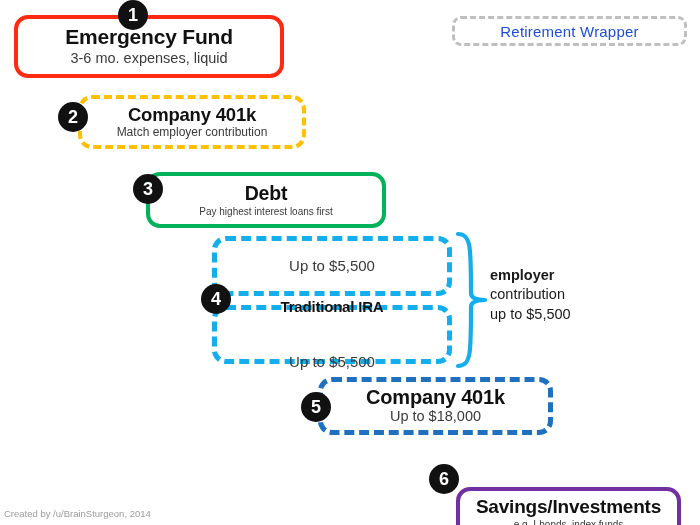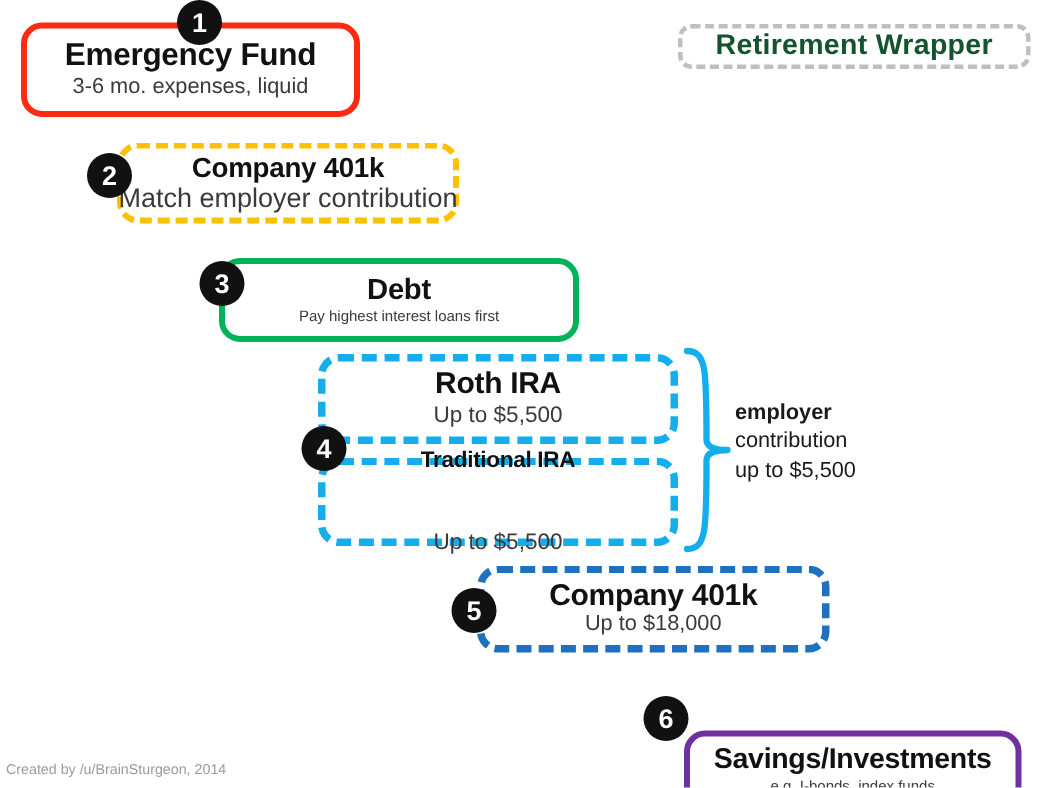--- a/index.html
+++ b/index.html
@@ -57,35 +57,35 @@
     font-weight: bold;
     display: flex;
     align-items: center;
     justify-content: center;
     z-index: 40;
     line-height: 1;
   }
 
   
   #box1 {
-    left: 14px;  top: 15px;  width: 226px; height: 63px;
+    left: 14px;  top: 15px;  width: 270px; height: 63px;
     border: 4px solid #FF2A12;
     z-index: 10;
   }
   #box1 .title { font-size: 21px; }
   #box1 .sub   { font-size: 14.5px; margin-top: 2px; }
   #badge1 { left: 118px; top: 0px; }
 
   #box2 {
     left: 78px; top: 95px; width: 228px; height: 54px;
     border: 4px dashed #FFC000;
     z-index: 9;
   }
   #box2 .title { font-size: 18.5px; }
-  #box2 .sub   { font-size: 18px; margin-top: 1px; }
+  #box2 .sub   { font-size: 12px; margin-top: 1px; }
   #badge2 { left: 58px; top: 102px; }
 
   #box3 {
     left: 146px; top: 172px; width: 240px; height: 56px;
     border: 4px solid #00B259;
     z-index: 9;
   }
   #box3 .title { font-size: 19.5px; }
   #box3 .sub   { font-size: 10px; margin-top: 1px; }
   #badge3 { left: 133px; top: 174px; }
@@ -128,28 +128,27 @@
   #box6 .sub   { font-size: 10px; margin-top: 1px; }
   #badge6 { left: 429px; top: 464px; }
 
   
   #wrapper-tag {
     position: absolute;
     left: 452px; top: 16px; width: 235px; height: 30px;
     box-sizing: border-box;
     border: 3px dashed #BFBFBF;
     border-radius: 9px;
-    color: #14532d;
-    font-size: 19px;
+    color: #1d4ed8;
+    font-size: 15px;
     display: flex;
     align-items: center;
     justify-content: center;
     letter-spacing: 0.2px;
     background: #ffffff;
-    font-weight: bold;
   }
 
   
   #brace {
     position: absolute;
     left: 455px; top: 231px;
     width: 34px; height: 138px;
   }
   #combined-note {
     position: absolute;
@@ -188,21 +187,20 @@
   </div>
   <div class="badge" id="badge2">2</div>
 
   <div class="box" id="box3">
     <div class="title">Debt</div>
     <div class="sub">Pay highest interest loans first</div>
   </div>
   <div class="badge" id="badge3">3</div>
 
   <div class="box" id="box4a">
-    <div class="title">Roth IRA</div>
     <div class="sub">Up to $5,500</div>
   </div>
 
   <div class="box" id="box4b">
     <div class="title">Traditional IRA</div>
     <div class="sub">Up to $5,500</div>
   </div>
   <div class="badge" id="badge4">4</div>
 
   <svg id="brace" viewBox="0 0 34 138">

